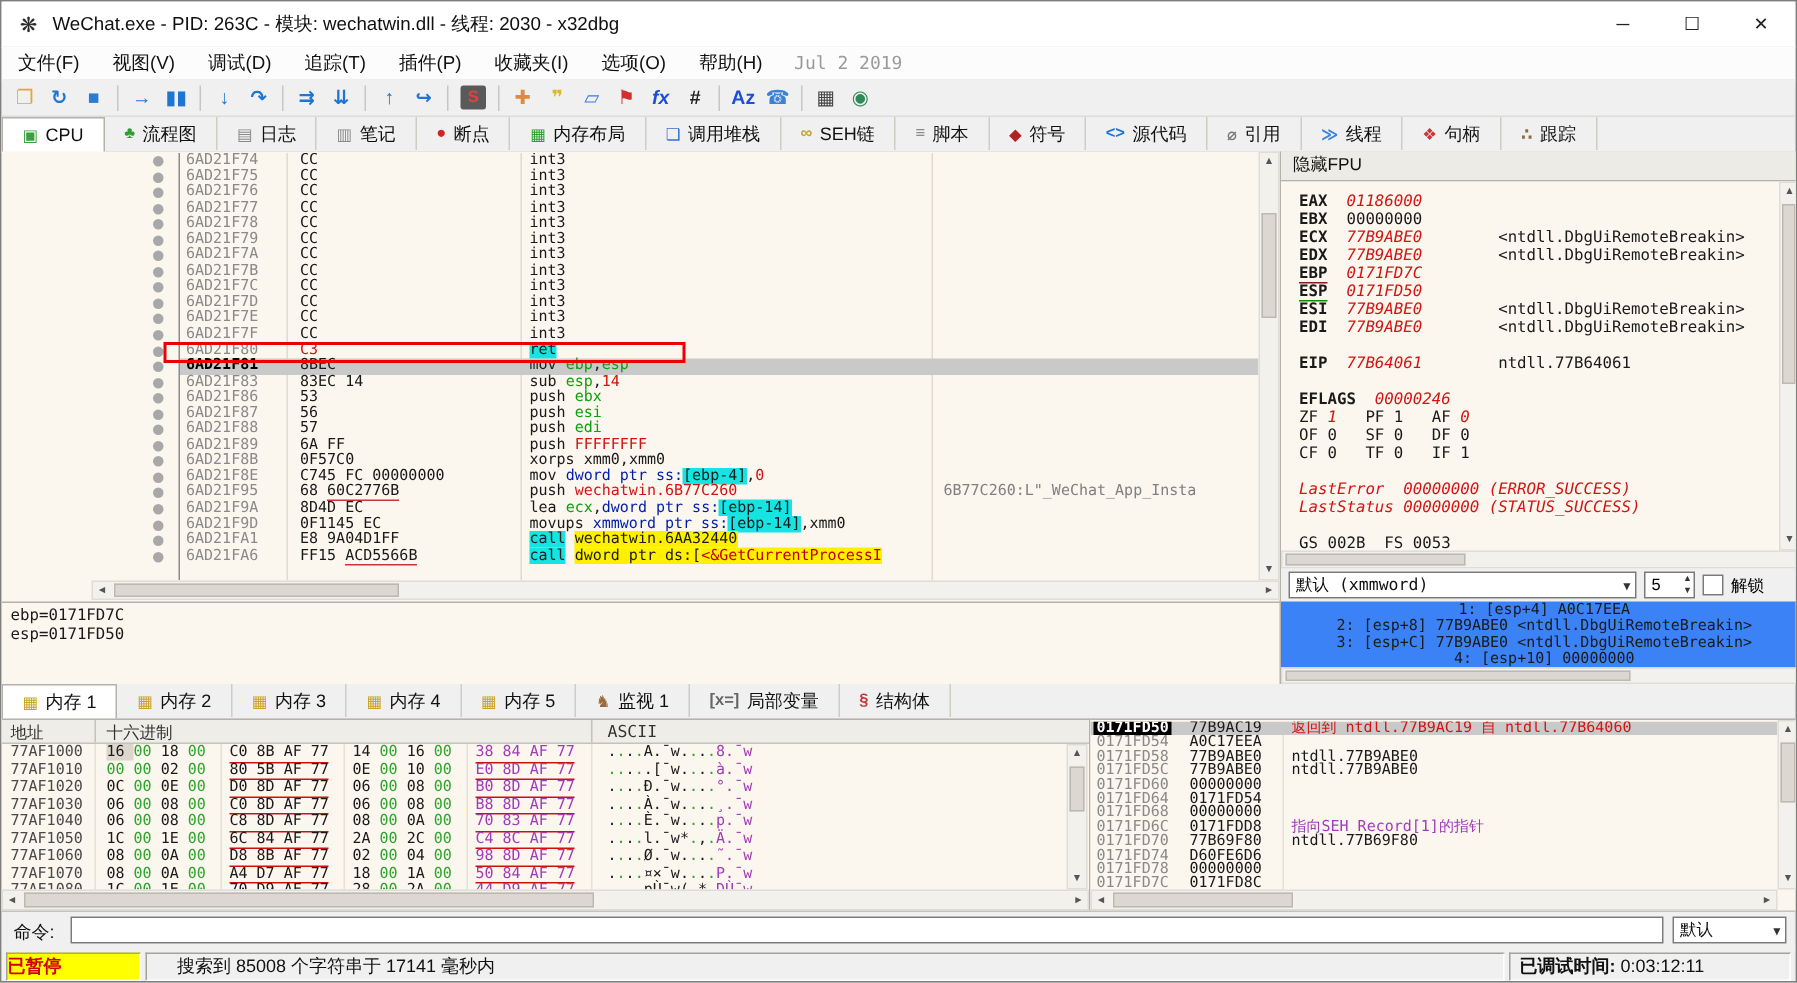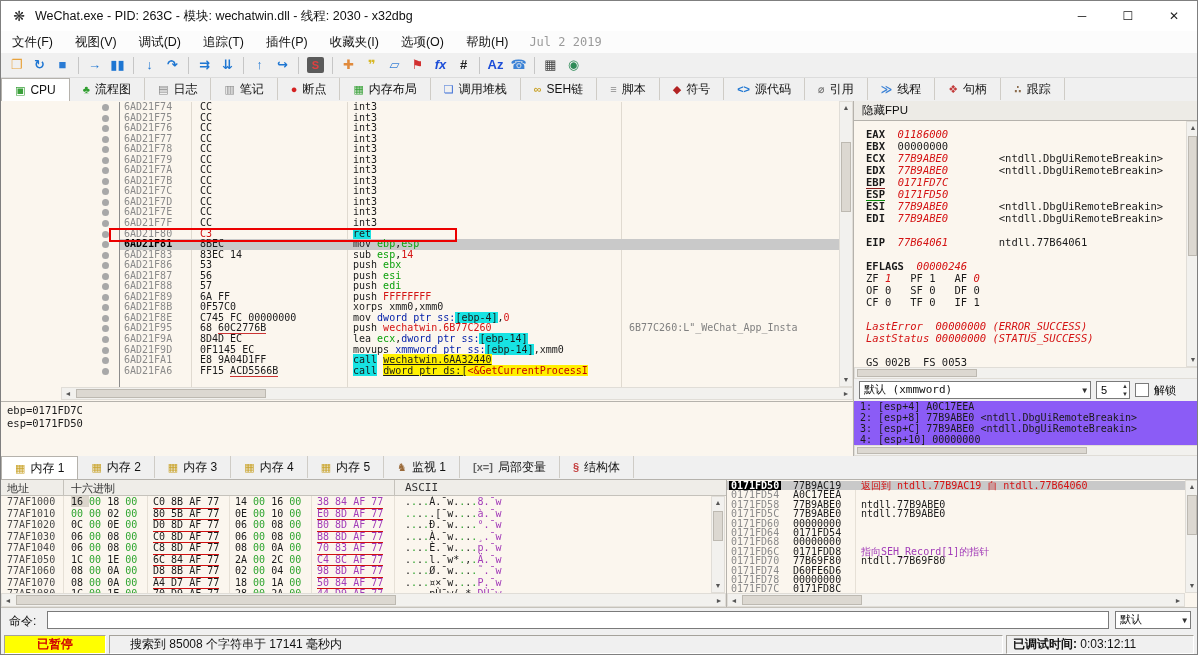--- a/index.html
+++ b/index.html
@@ -42,21 +42,21 @@
   .db{left:199px;}
   .di{left:352px;}
   .dc{left:628px;color:#808080;}
   .redbox{position:absolute;left:108px;top:-1px;width:344px;height:10.5px;border:2px solid #EC0000;z-index:3;pointer-events:none;}
   .c-red{color:#D41313;}
   .u-red{border-bottom:1px solid #C33;}
   .t-reg{color:#0CA10C;}
   .t-num{color:#D41313;}
   .t-size{color:#001DA8;}
   .t-hc{background:#17E3E3;}
-  .t-hy{background:#FFF000;text-decoration:underline;}
+  .t-hy{background:#FFF000;}
   .t-hyr{background:#FFF000;color:#C00000;}
   
   .sb{position:absolute;background:#F2F1EE;border:1px solid #E0DDD7;box-sizing:border-box;}
   .sba{position:absolute;width:12px;height:12px;font-size:7px;color:#555;text-align:center;line-height:12px;}
   .sbt{position:absolute;background:#DCD8D1;border:1px solid #BDB9B1;box-sizing:border-box;}
   
   #infopane{left:0;top:400px;width:853px;height:55px;border-top:1px solid #B5B2AC;border-right:1px solid #B5B2AC;box-sizing:border-box;padding:2px 6px;}
   .il{font:10.5px/12.5px "DejaVu Sans Mono",monospace;color:#1a1a1a;white-space:pre;}
   
   #regs{position:absolute;left:853px;top:100px;width:345px;height:355px;background:#F0F0F0;}
@@ -66,21 +66,21 @@
   .rb{font-weight:bold;}
   .rred{color:#D41313;font-style:italic;}
   .ulr{border-bottom:1px solid #8B1A1A;font-weight:bold;}
   .ulg{border-bottom:1px solid #0B8F0B;font-weight:bold;}
   #convbar{position:absolute;left:0;top:278px;width:100%;height:22px;background:#F0F0F0;display:flex;align-items:center;gap:5px;padding-left:5px;box-sizing:border-box;}
   .combo{height:18px;background:#FFF;border:1px solid #7A7A7A;font-size:11px;line-height:16px;padding:0 4px;position:relative;box-sizing:border-box;color:#111;font-family:"DejaVu Sans Mono",monospace;}
   .combo .arr{position:absolute;right:3px;top:1px;font-size:8px;color:#333;}
   .spin{width:34px;height:18px;background:#FFF;border:1px solid #7A7A7A;font-size:11px;line-height:16px;padding-left:4px;position:relative;box-sizing:border-box;}
   .spin .ud{position:absolute;right:1px;top:0;font-size:6px;color:#333;line-height:8px;}
   .cb{width:12px;height:12px;background:#FFF;border:1px solid #7A7A7A;display:inline-block;}
-  #argsarea{position:absolute;left:0;top:300px;width:100%;height:44px;background:#8b5cf6;overflow:hidden;}
+  #argsarea{position:absolute;left:0;top:300px;width:100%;height:44px;background:#3b82f6;overflow:hidden;text-align:center;}
   .al{height:11px;font:10px/11px "DejaVu Sans Mono",monospace;white-space:pre;padding-left:6px;color:#1a1a1a;}
   
   #dump{left:0;top:478px;width:726px;height:128px;border-top:1px solid #B5B2AC;border-right:1px solid #B5B2AC;box-sizing:border-box;}
   #dumphdr{position:absolute;left:0;top:0;width:100%;height:16px;background:#EFEDE8;border-bottom:1px solid #C5C2BB;box-sizing:border-box;font-size:11px;color:#333;}
   #dumphdr span{position:absolute;top:1px;}
   #dumprows{position:absolute;left:0;top:16px;width:710px;height:97px;overflow:hidden;}
   .dmr{position:relative;height:11.5px;font:10px/11.5px "DejaVu Sans Mono",monospace;white-space:pre;color:#1a1a1a;}
   .dmr .ad{position:absolute;left:6px;color:#4A4A4A;}
   .g{position:absolute;}
   .g.u{border-bottom:1px solid #D01010;}
@@ -101,21 +101,21 @@
   .cm-red{color:#D41313;}
   .cm-pur{color:#A23BB8;}
   
   #cmdbar{position:absolute;left:0;top:606px;width:100%;height:26px;background:#F0F0F0;border-top:1px solid #C5C2BB;}
   #cmdlabel{position:absolute;left:8px;top:5px;font-size:12px;color:#111;}
   #cmdinput{position:absolute;left:46px;top:3px;width:1062px;height:18px;border:1px solid #7A7A7A;background:#FFF;font:12px "DejaVu Sans Mono",monospace;padding:0 3px;box-sizing:border-box;}
   #cmdcombo{position:absolute;right:6px;top:3px;width:76px;}
   
   #statusbar{position:absolute;left:0;top:632px;width:100%;height:23px;background:#F0F0F0;display:flex;gap:3px;padding:2px 3px;box-sizing:border-box;}
   .seg{border:1px solid;border-color:#A5A29B #FFFFFF #FFFFFF #A5A29B;font-size:12px;line-height:17px;box-sizing:border-box;}
-  #seg-state{width:102px;background:#FFFF00;color:#D00000;font-weight:bold;text-align:center;}
+  #seg-state{width:90px;background:#FFFF00;color:#D00000;font-weight:bold;}
   #seg-msg{flex:1;padding-left:20px;color:#111;}
   #seg-time{width:188px;padding-left:6px;color:#111;white-space:nowrap;}
 </style>
 </head>
 <body>
 
 <div id="app">
 
   <div id="titlebar">
     <span id="appicon">❋</span>

